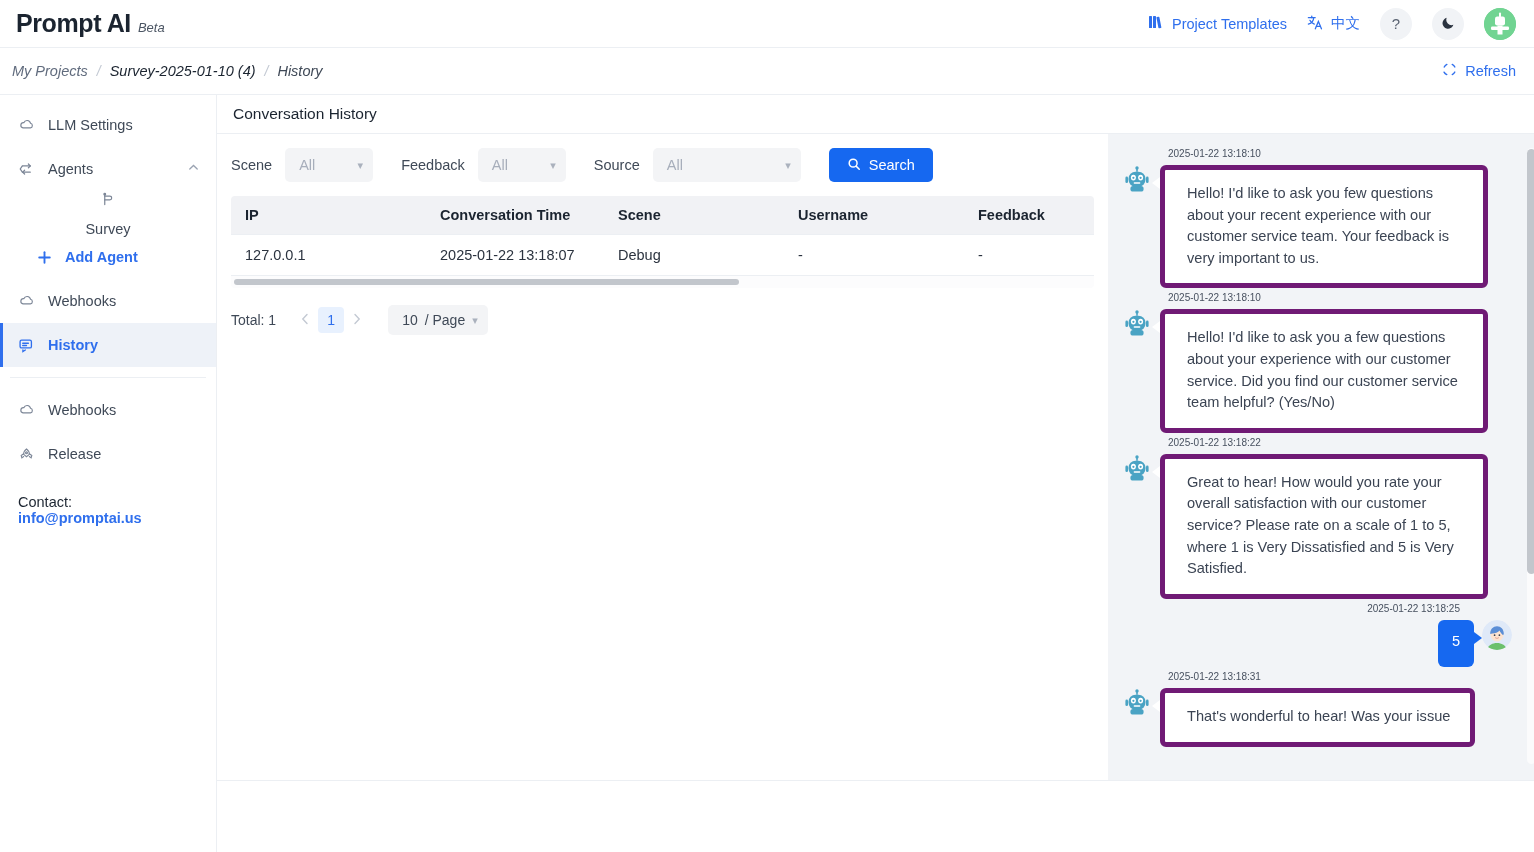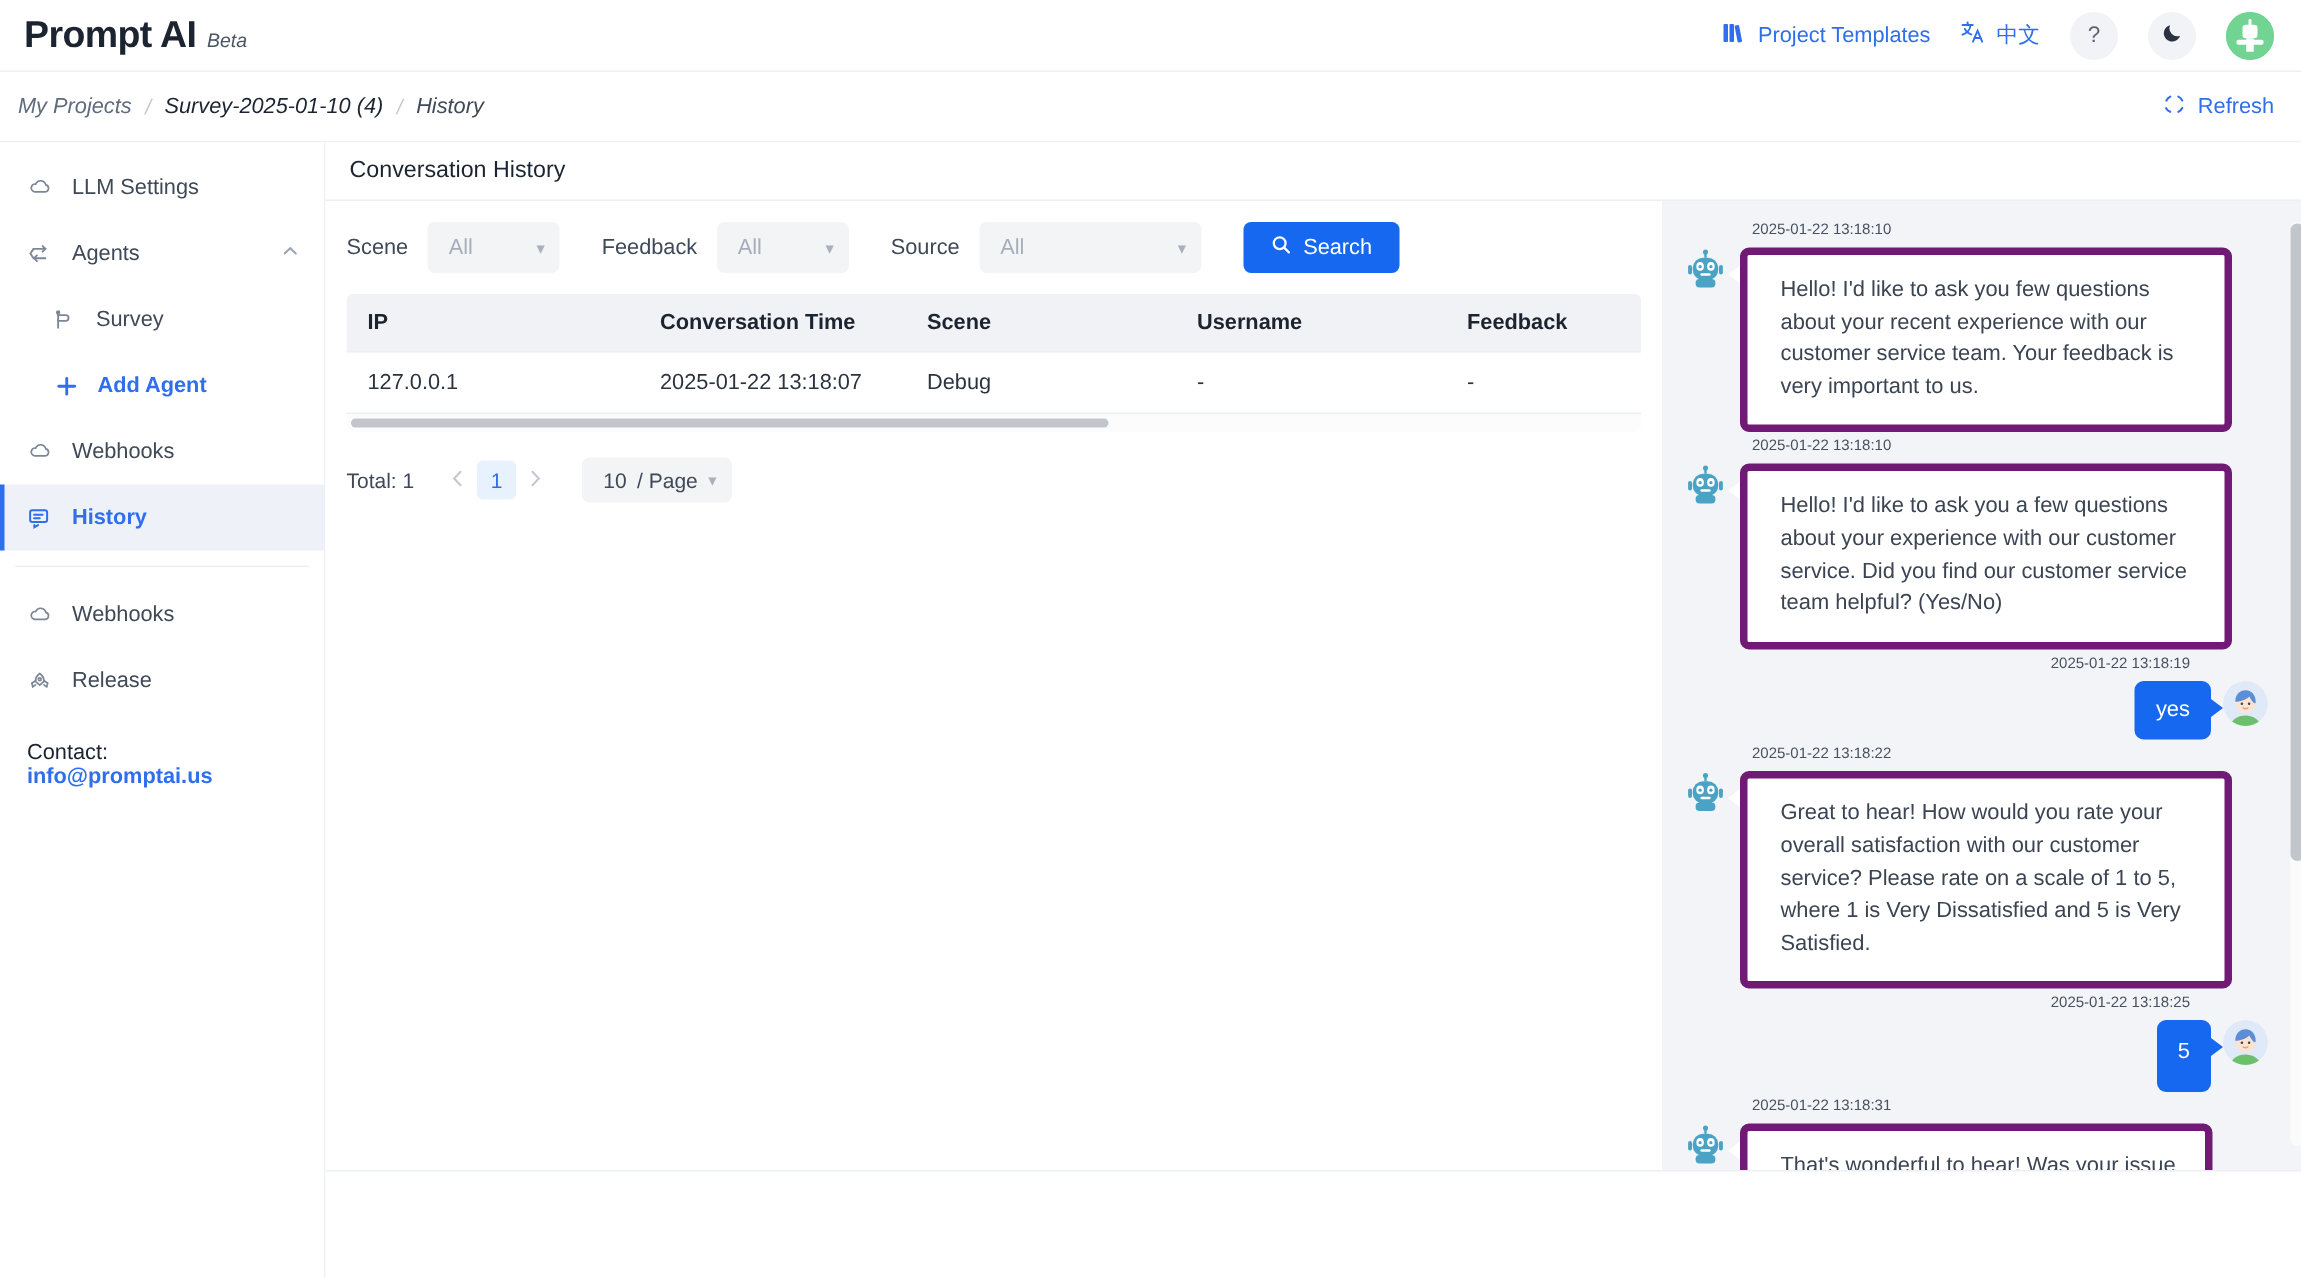--- a/index.html
+++ b/index.html
@@ -59,21 +59,21 @@
     padding-top:8px;
     position:relative;
   }
   .nav-item{
     height:44px; display:flex; align-items:center; gap:13px;
     padding:0 16px 0 18px; font-size:14.5px; color:#3f4957; cursor:pointer;
   }
   .nav-item .ico{ width:17px;height:17px;display:flex;align-items:center;justify-content:center;flex:0 0 17px;}
   .nav-item.active{ background:#eef2f8; color:#2f6fed; font-weight:600; border-left:3px solid #2f6fed; padding-left:15px;}
   .nav-item .chev{ margin-left:auto; color:#9aa3b2; }
-  .nav-sub{ padding-left:34px; }
+  .nav-sub{ padding-left:16px;flex-direction:column; }
   .nav-add{ color:#2f6fed; font-weight:600; padding-left:36px; gap:12px; }
   .nav-divider{ height:1px; background:#eceff3; margin:10px 10px 10px 10px; }
   .contact{ padding:18px 18px; font-size:14.5px; color:#1b2430; }
   .contact a{ color:#2f6fed; text-decoration:none; font-weight:600;}
 
   
   .main{ flex:1; padding:0; position:relative; background:#fff; }
   .card{
     margin:0; height:686px; width:100%;
     border:1px solid #eceff3; border-top:none; border-left:none;
@@ -495,38 +495,20 @@
                     <rect x="3.4" y="11.6" width="2.6" height="6.4" rx="1.3" fill="#4aa3c4"></rect>
                     <rect x="24" y="11.6" width="2.6" height="6.4" rx="1.3" fill="#4aa3c4"></rect>
                     <rect x="8.4" y="21" width="13.2" height="5.6" rx="2.6" fill="#4aa3c4"></rect>
                   </svg>
                 </div>
                 <div class="tail-l"></div>
                 <div class="bubble">Hello! I'd like to ask you a few questions about your experience with our customer service. Did you find our customer service team helpful? (Yes/No)</div>
               </div>
             </div>
 
-            <div class="msg user">
-              <div class="ts">2025-01-22 13:18:19</div>
-              <div class="row user">
-                <div class="bubble me">yes</div>
-                <div class="tail-r"></div>
-                <div class="av">
-                  <svg width="30" height="30" viewBox="0 0 30 30">
-                    <circle cx="15" cy="15" r="15" fill="#dfe9f8"></circle>
-                    <path d="M15 23c4.6 0 8.2 2.4 9.4 5.2A15 15 0 0 1 5.6 28C6.9 25.3 10.4 23 15 23z" fill="#6cc06c"></path>
-                    <circle cx="15" cy="15" r="6.4" fill="#fde3d0"></circle>
-                    <path d="M8.2 13.6c0-4.4 3-7.4 6.8-7.4s6.8 3 6.8 7.4c0 1-0.6 1.6-1.2 1.1-1-0.9-2.6-2.8-3-4.3-1.5 1.8-4.6 3-7.2 3.2-1.2 0.1-2.2 0.6-2.2 0z" fill="#5b8ed6"></path>
-                    <circle cx="12.6" cy="15.2" r="0.85" fill="#3b4453"></circle>
-                    <circle cx="17.4" cy="15.2" r="0.85" fill="#3b4453"></circle>
-                    <path d="M13.4 17.8c.9.8 2.3.8 3.2 0" stroke="#e39d8a" stroke-width="0.9" fill="none" stroke-linecap="round"></path>
-                  </svg>
-                </div>
-              </div>
-            </div>
 
             <div class="msg">
               <div class="ts">2025-01-22 13:18:22</div>
               <div class="row">
                 <div class="av">
                   <svg width="30" height="30" viewBox="0 0 30 30">
                     <path d="M15 3v3.2" stroke="#4aa3c4" stroke-width="1.6" stroke-linecap="round"></path>
                     <circle cx="15" cy="3" r="1.7" fill="#4aa3c4"></circle>
                     <rect x="6.5" y="6.8" width="17" height="15" rx="7" fill="#4aa3c4"></rect>
                     <ellipse cx="11.4" cy="12.6" rx="2.5" ry="2.9" fill="#fff"></ellipse>

